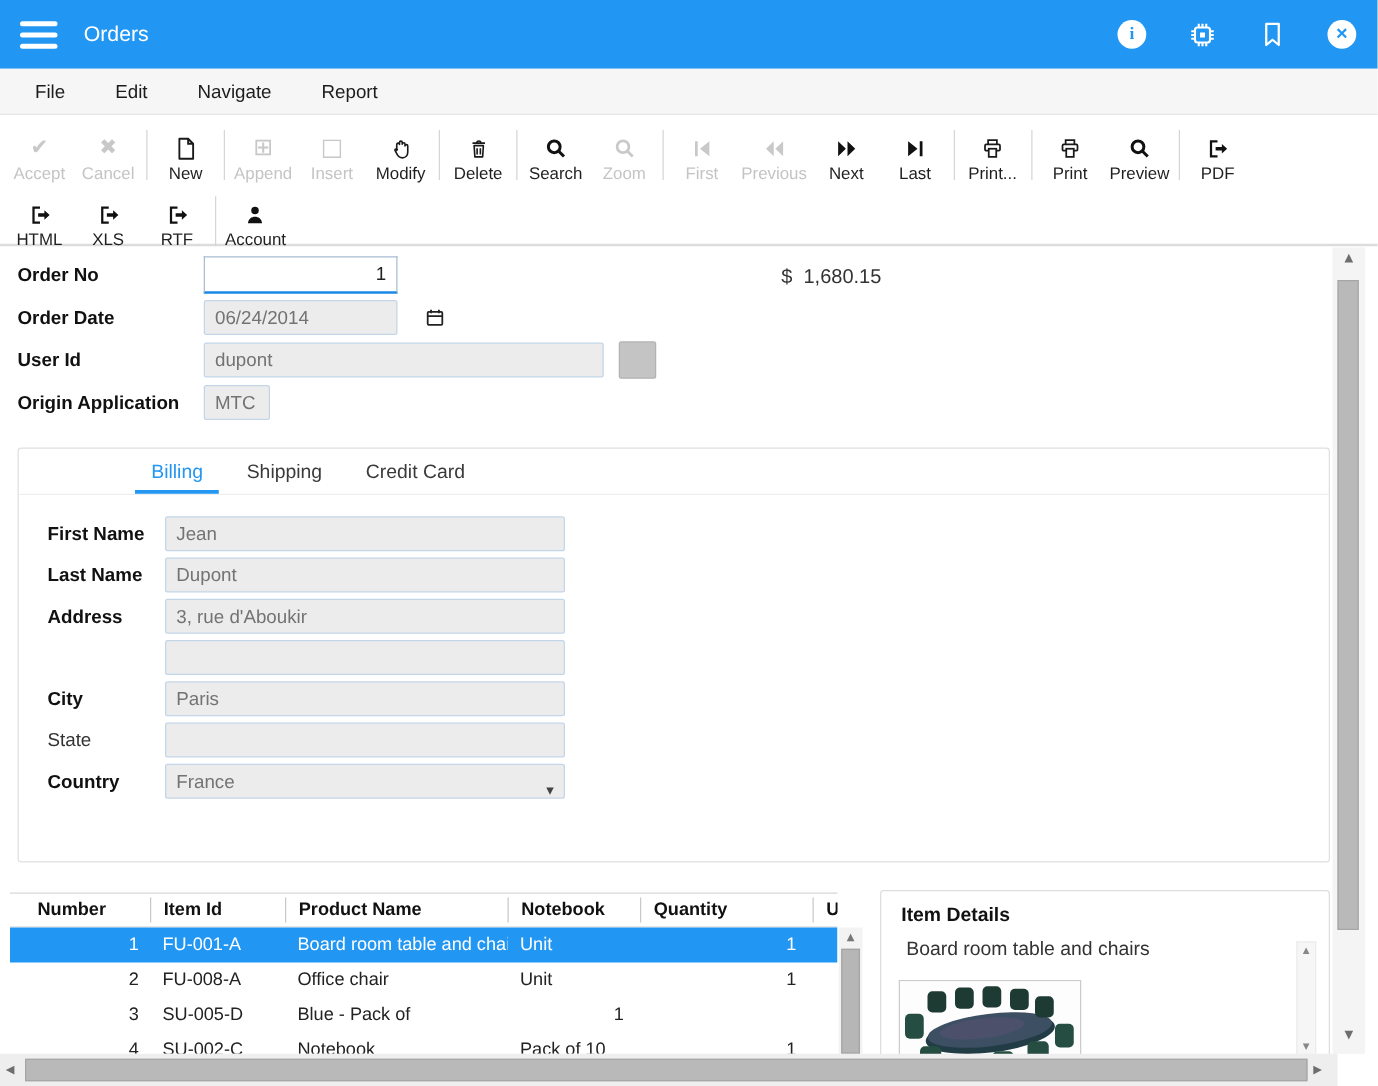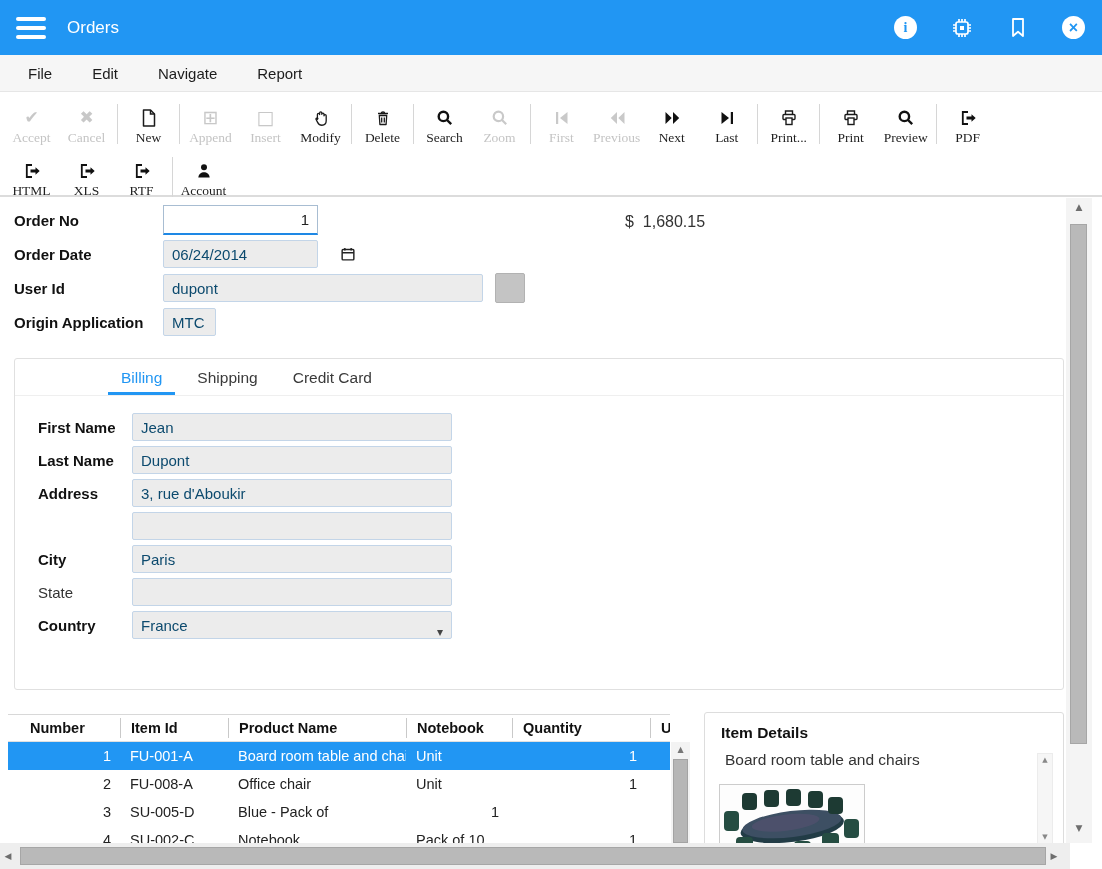--- a/index.html
+++ b/index.html
@@ -27,33 +27,33 @@
     align-items:center; padding-left:28px; gap:40px; font-size:15px; color:#1c1c1c; }
   .menubar div { cursor:pointer; }
 
   
   .toolbar { position:absolute; left:0; top:93px; width:1102px; height:104px;
     background:#fff; border-bottom:2px solid #dcdcdc; padding:4px 0 0 4px; }
   .tb-row { display:flex; align-items:flex-end; height:49px; }
   .tbtn { min-width:55px; padding:0 4px; height:46px; display:flex; flex-direction:column;
     align-items:center; justify-content:flex-end; cursor:pointer; font-size:13.5px; color:#1f1f1f; }
   .tbtn .ic { height:21px; display:flex; align-items:center; justify-content:center; }
-  .tbtn .lb { margin-top:2px; white-space:nowrap;font-family:Liberation Serif, serif; }
+  .tbtn .lb { margin-top:2px; white-space:nowrap; }
   .tbtn.disabled { color:#c4c4c4; cursor:default; }
   .tsep { width:1px; background:#d6d6d6; height:40px; margin:0 3px 2px 3px; }
   .uni { font-size:17px; line-height:1; }
   .uni.big { font-size:19px; }
   .dis-t { color:#c8c8c8; }
 
   
   .field-row { display:flex; align-items:center; margin-bottom:5px; }
   .flabel { width:149px; font-weight:bold; font-size:15px; color:#111; }
   .flabel.normal { font-weight:normal; color:#333; }
   .ginput { background:#ececec; border:1px solid #c3d5e8; border-radius:2px;
-    height:28px; font-size:15px; color:#0c4a6e; padding:0 8px;
+    height:28px; font-size:15px; color:#737373; padding:0 8px;
     font-family:"Liberation Sans","DejaVu Sans",sans-serif; }
   .winput { background:#fff; border:1px solid #a8bdd2; border-bottom:2px solid #1e88e5;
     height:30px; font-size:15px; color:#222; padding:0 8px; text-align:right;
     font-family:"Liberation Sans","DejaVu Sans",sans-serif; }
   .total { position:absolute; left:611px; top:8px; font-size:16px; color:#333; white-space:pre; }
   .user-btn { width:30px; height:30px; background:#c4c4c4; border:1px solid #b2b2b2;
     border-radius:2px; margin-left:12px; cursor:pointer; }
 
   
   .tabpanel { position:absolute; left:14px; top:358px; width:1050px; height:332px;

